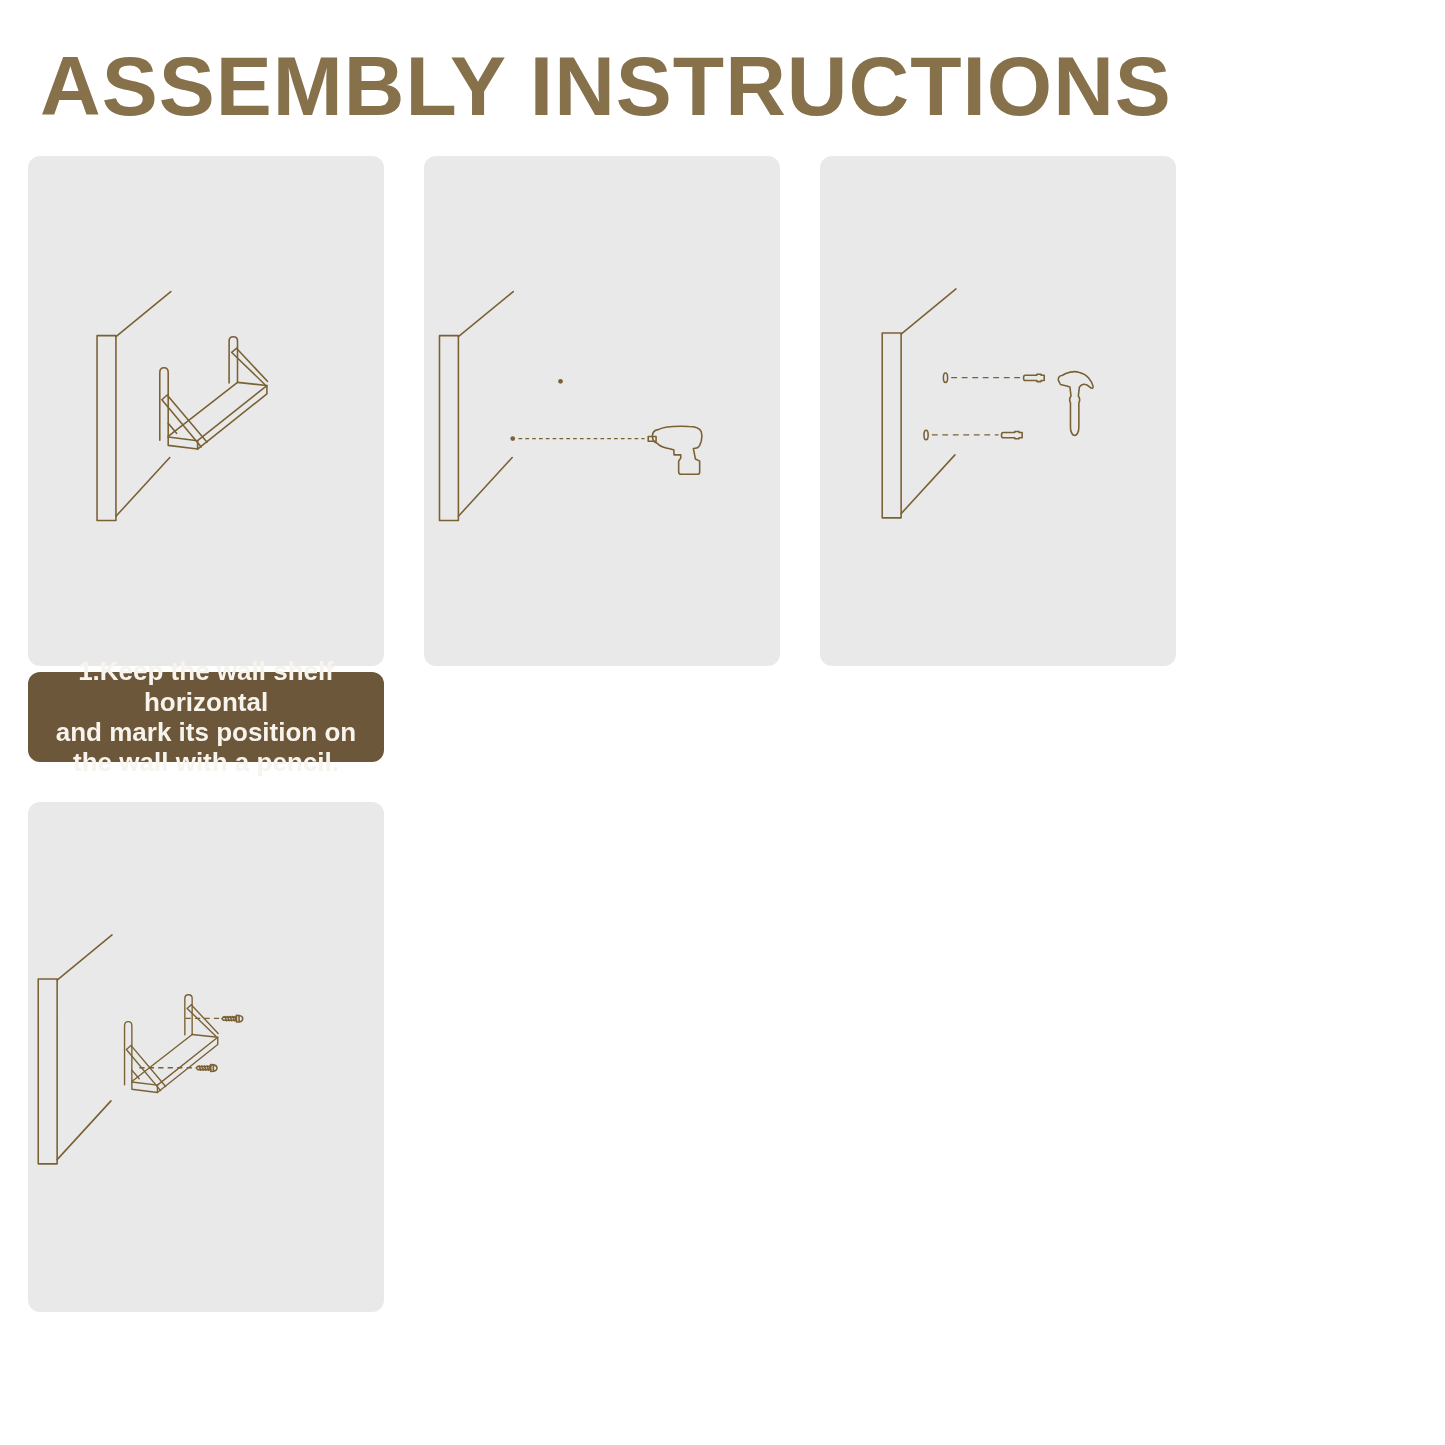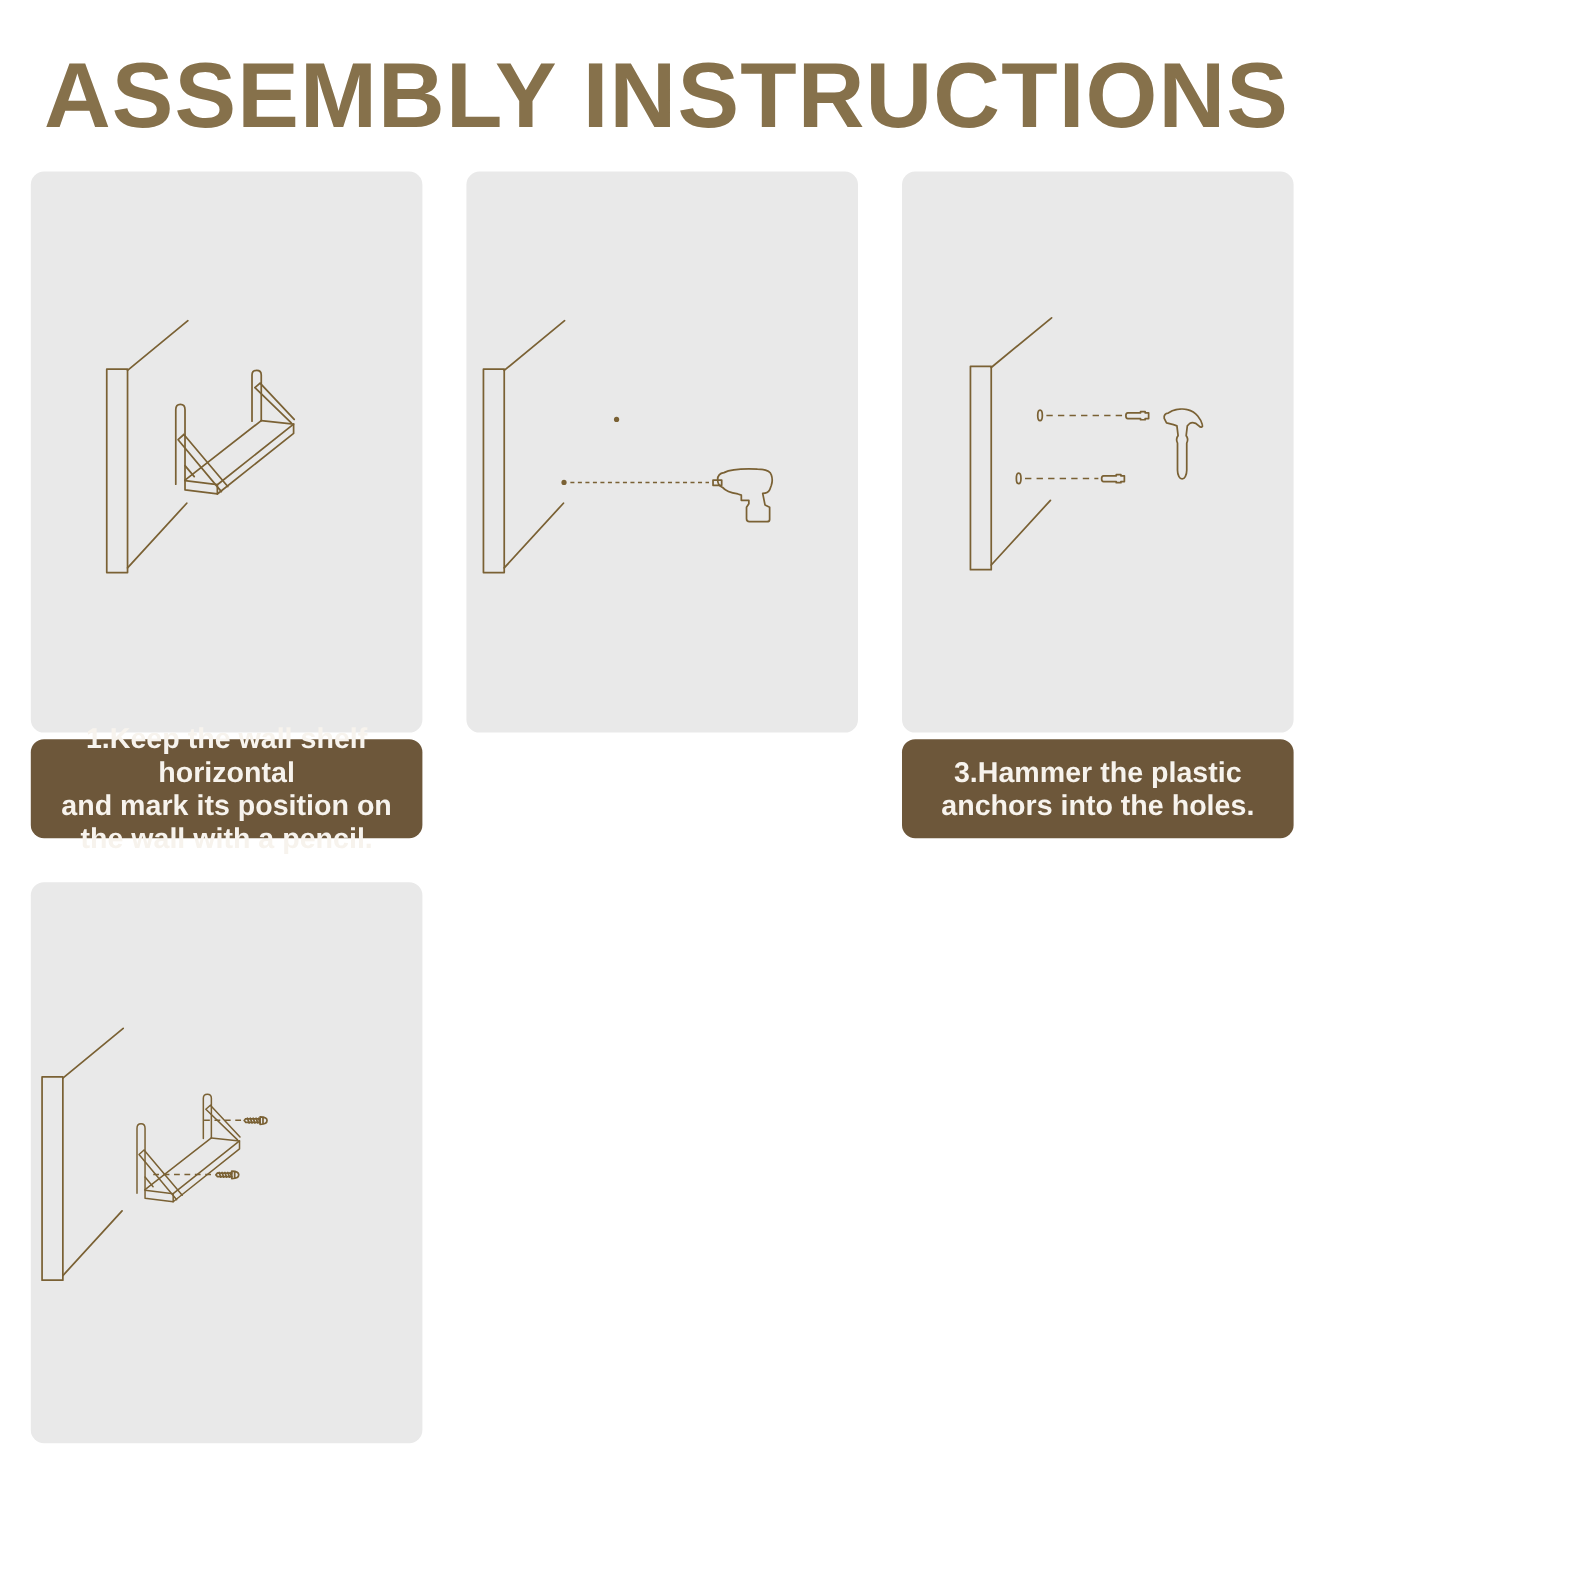--- a/index.html
+++ b/index.html
@@ -159,24 +159,20 @@
           <use href="#sym-wall" x="117" y="22" width="150" height="445"></use>
           <ellipse class="art" cx="239" cy="193" rx="4" ry="9" stroke-width="2.4"></ellipse>
           <line class="dash" x1="250" y1="193" x2="382" y2="193" stroke-dasharray="11 9" stroke-width="3"></line>
           <use href="#sym-anchor" x="385" y="185" width="46" height="17"></use>
           <ellipse class="art" cx="202" cy="302" rx="4" ry="9" stroke-width="2.4"></ellipse>
           <line class="dash" x1="213" y1="302" x2="340" y2="302" stroke-dasharray="11 9" stroke-width="3"></line>
           <use href="#sym-anchor" x="343" y="294" width="46" height="17"></use>
           <use href="#sym-hammer" x="448" y="176" width="78" height="132"></use>
         </svg>
       </div>
-      <div class="caption">
-        <span>3.Hammer the plastic
-anchors into the holes.</span>
-      </div>
     </div>
 
     <div class="panel">
       <div class="canvas">
         <svg viewBox="0 0 678 513" preserveAspectRatio="xMidYMid meet">
           <use href="#sym-wall" x="18" y="22" width="150" height="445"></use>
           <g transform="translate(183,137) scale(0.87)">
             <use href="#sym-shelf" width="212" height="220"></use>
           </g>
           <line class="dash" x1="300" y1="183" x2="366" y2="183" stroke-dasharray="10 8"></line>

